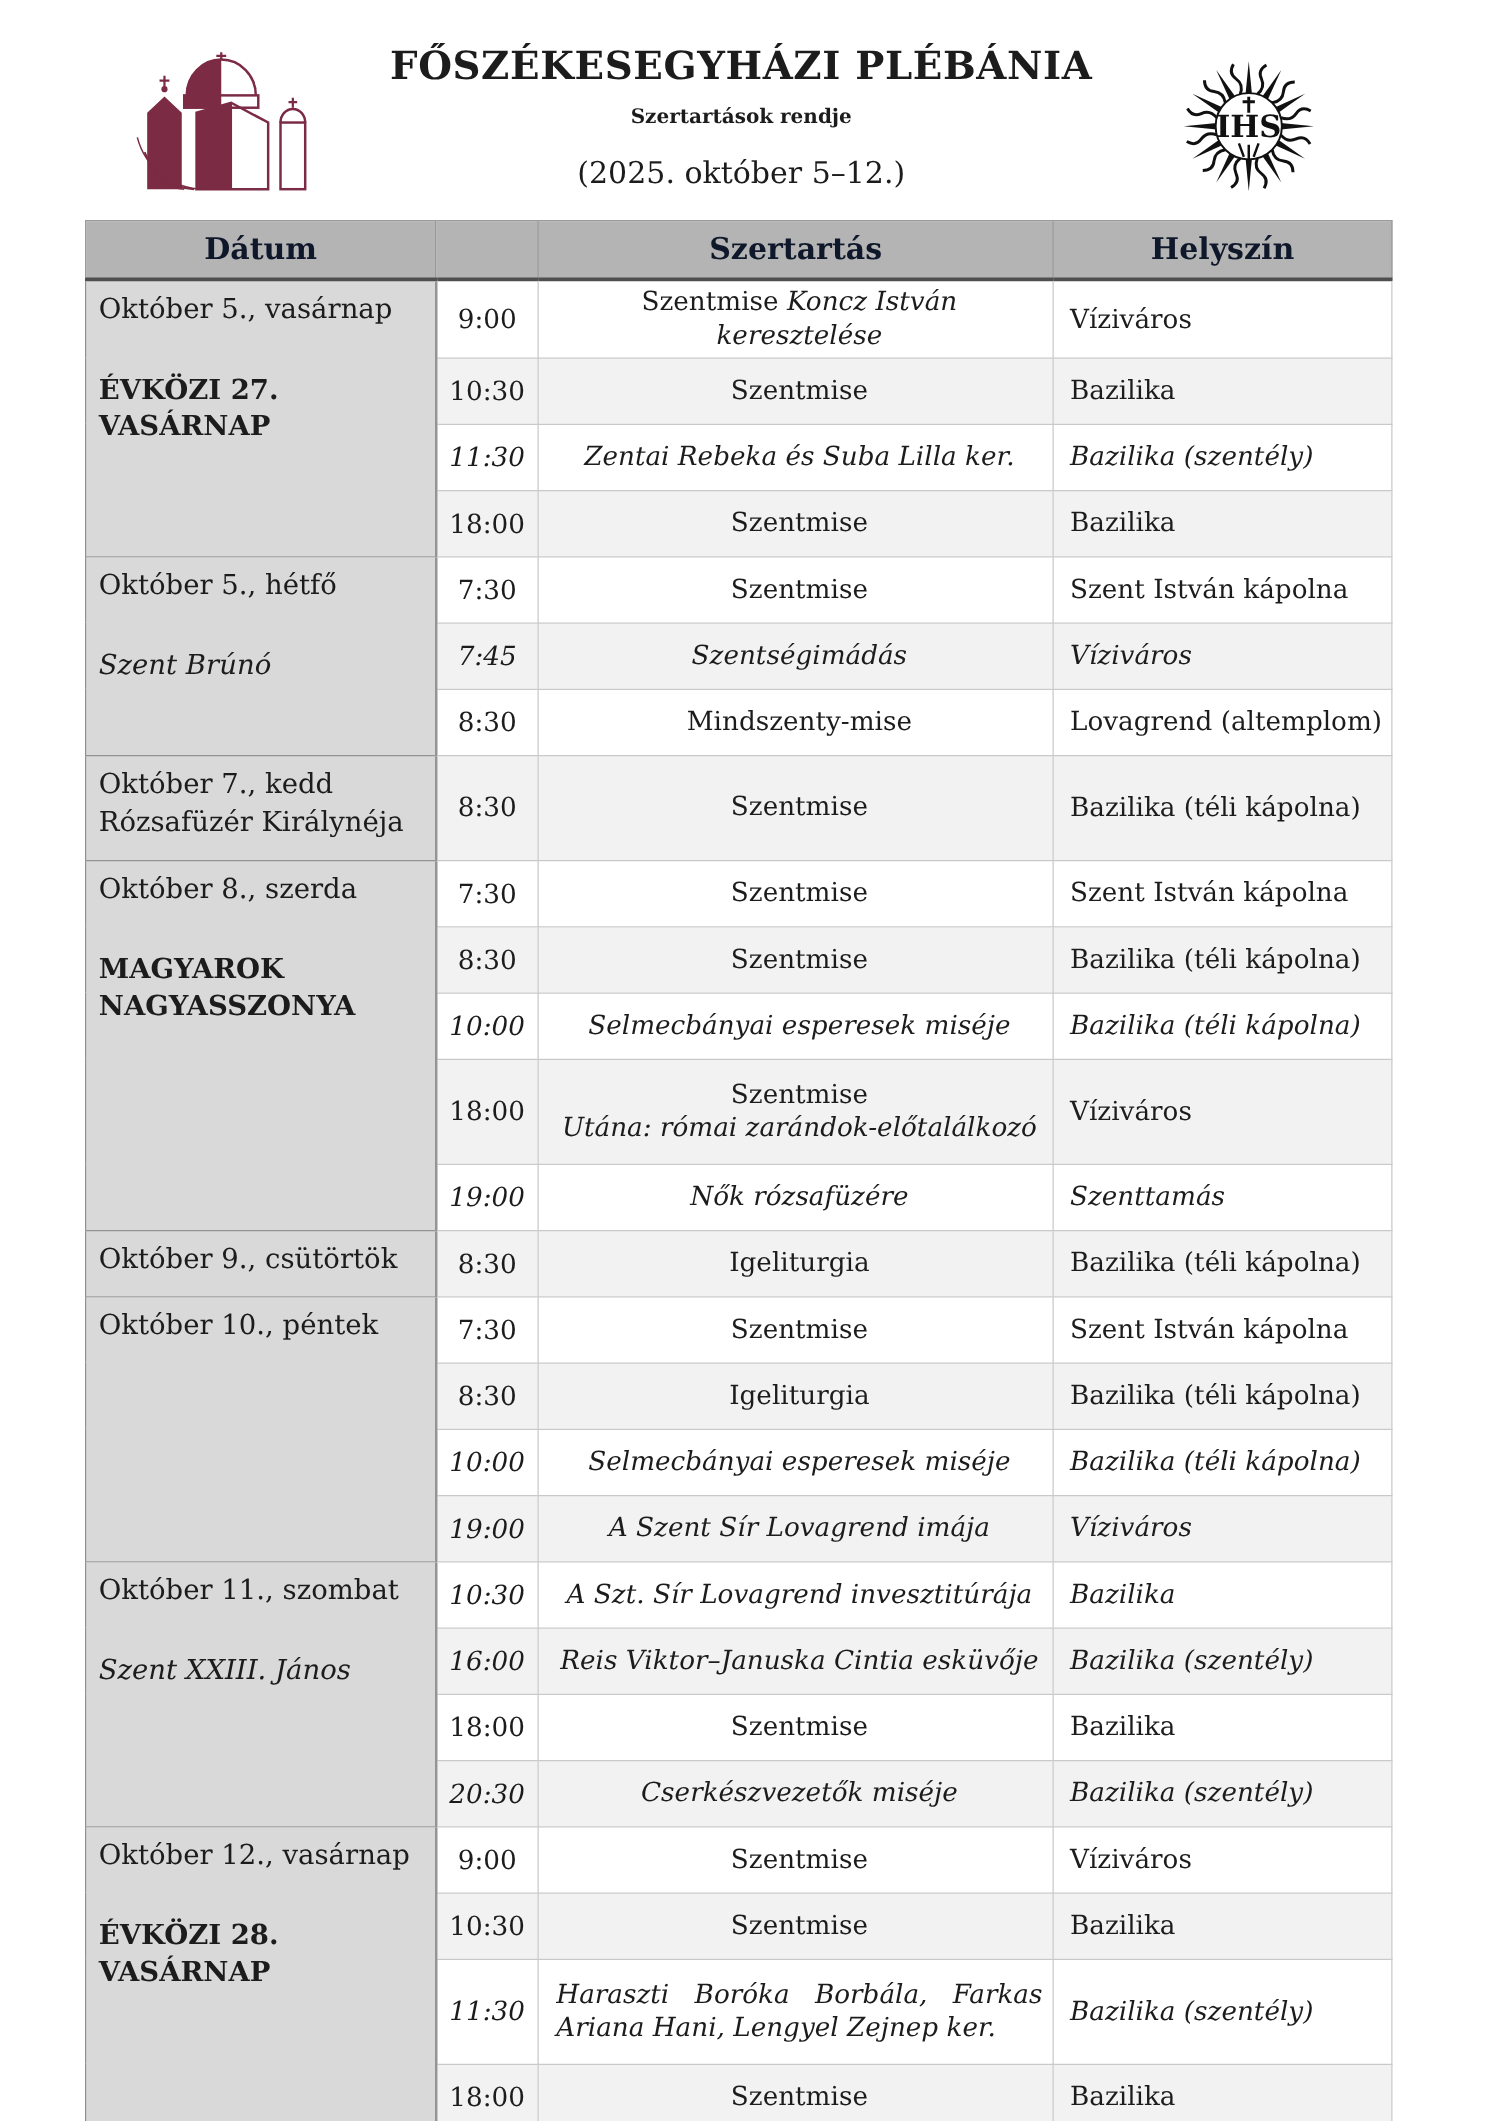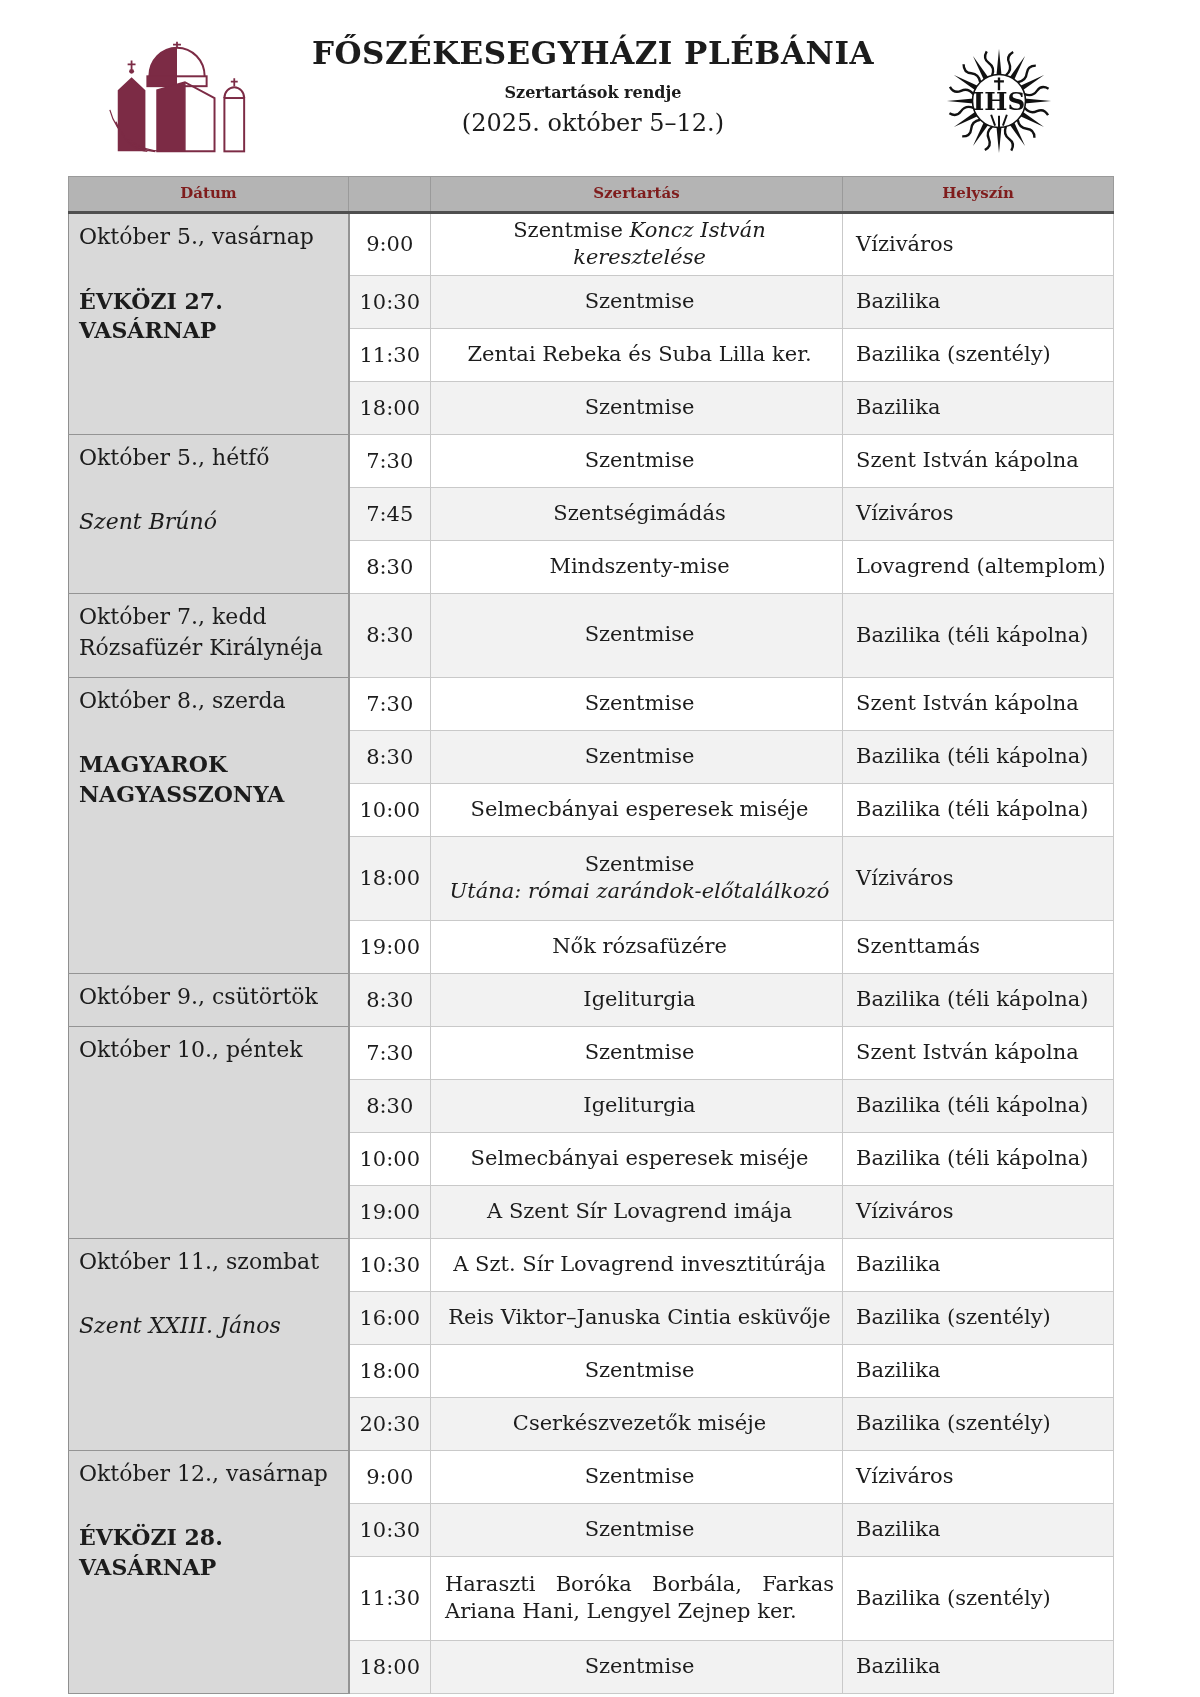--- a/index.html
+++ b/index.html
@@ -8,31 +8,31 @@
     font-family:"DejaVu Serif","Liberation Serif",serif;
     color:#1c1c1c;-webkit-font-smoothing:antialiased;
   }
   
   .page-header{position:relative;height:176px;}
   .logo-left{position:absolute;left:98px;top:40px;width:158px;height:120px;}
   .logo-right{position:absolute;left:945px;top:45px;width:108px;height:112px;}
   .title-block{position:absolute;left:247px;width:692px;top:36px;text-align:center;}
   .doc-title{font-size:31px;font-weight:bold;letter-spacing:.5px;line-height:1.1;}
   .doc-subtitle{font-size:16px;font-weight:bold;margin-top:13px;}
-  .doc-daterange{font-size:24px;margin-top:7px;}
+  .doc-daterange{font-size:24px;margin-top:22px;}
   
   table.sched{
     border-collapse:collapse;table-layout:fixed;
     width:1045px;margin-left:68px;
     border:1px solid #8f8f8f;
   }
   .sched th{
-    background:#b4b4b4;font-weight:bold;font-size:15px;
+    background:#b4b4b4;font-weight:bold;font-size:24px;
     padding:7px 4px 9px 4px;border:1px solid #9a9a9a;
-    border-bottom:3px solid #4f4f4f;color:#7f1d1d;
+    border-bottom:3px solid #4f4f4f;color:#0f172a;
   }
   .sched td{
     border:1px solid #c9c9c9;font-size:21px;vertical-align:middle;
     overflow:hidden;
   }
   tr.row{height:53px;background:#fff;}
   tr.row.tall{height:84px;}
   tr.row.alt td{background:#f2f2f2;}
   tr.sec-start td{border-top:1px solid #949494;}
   td.date-cell{
@@ -45,21 +45,21 @@
   .date-note{font-size:22px;margin-top:36px;line-height:1.35;}
   .date-note.caps{font-weight:bold;}
   .date-note.em{font-style:italic;}
   .date-note.tight{margin-top:3px;}
   .nl{display:block;}
   td.time{text-align:center;padding:2px 2px;}
   td.event{padding:3px 8px 3px 14px;line-height:1.3;text-align:center;}
   td.event .em,td.event div.em{font-style:italic;}
   td.event.justify{text-align:justify;}
   td.loc{padding:3px 2px 3px 13px;line-height:1.25;}
-  tr.em td.time,tr.em td.event,tr.em td.loc{}
+  tr.em td.time,tr.em td.event,tr.em td.loc{font-style:italic;}
   .ev-line{display:block;}
 </style>
 </head>
 <body>
 
 <div class="page-header">
   <svg class="logo-left" viewBox="0 0 160 120" aria-hidden="true">
     <g stroke="#7c2b45" fill="none" stroke-width="2">
 
       <path d="M80,7 a28,29 0 0 0 -28,29 l28,0 z" fill="#7c2b45" stroke="none"></path>

